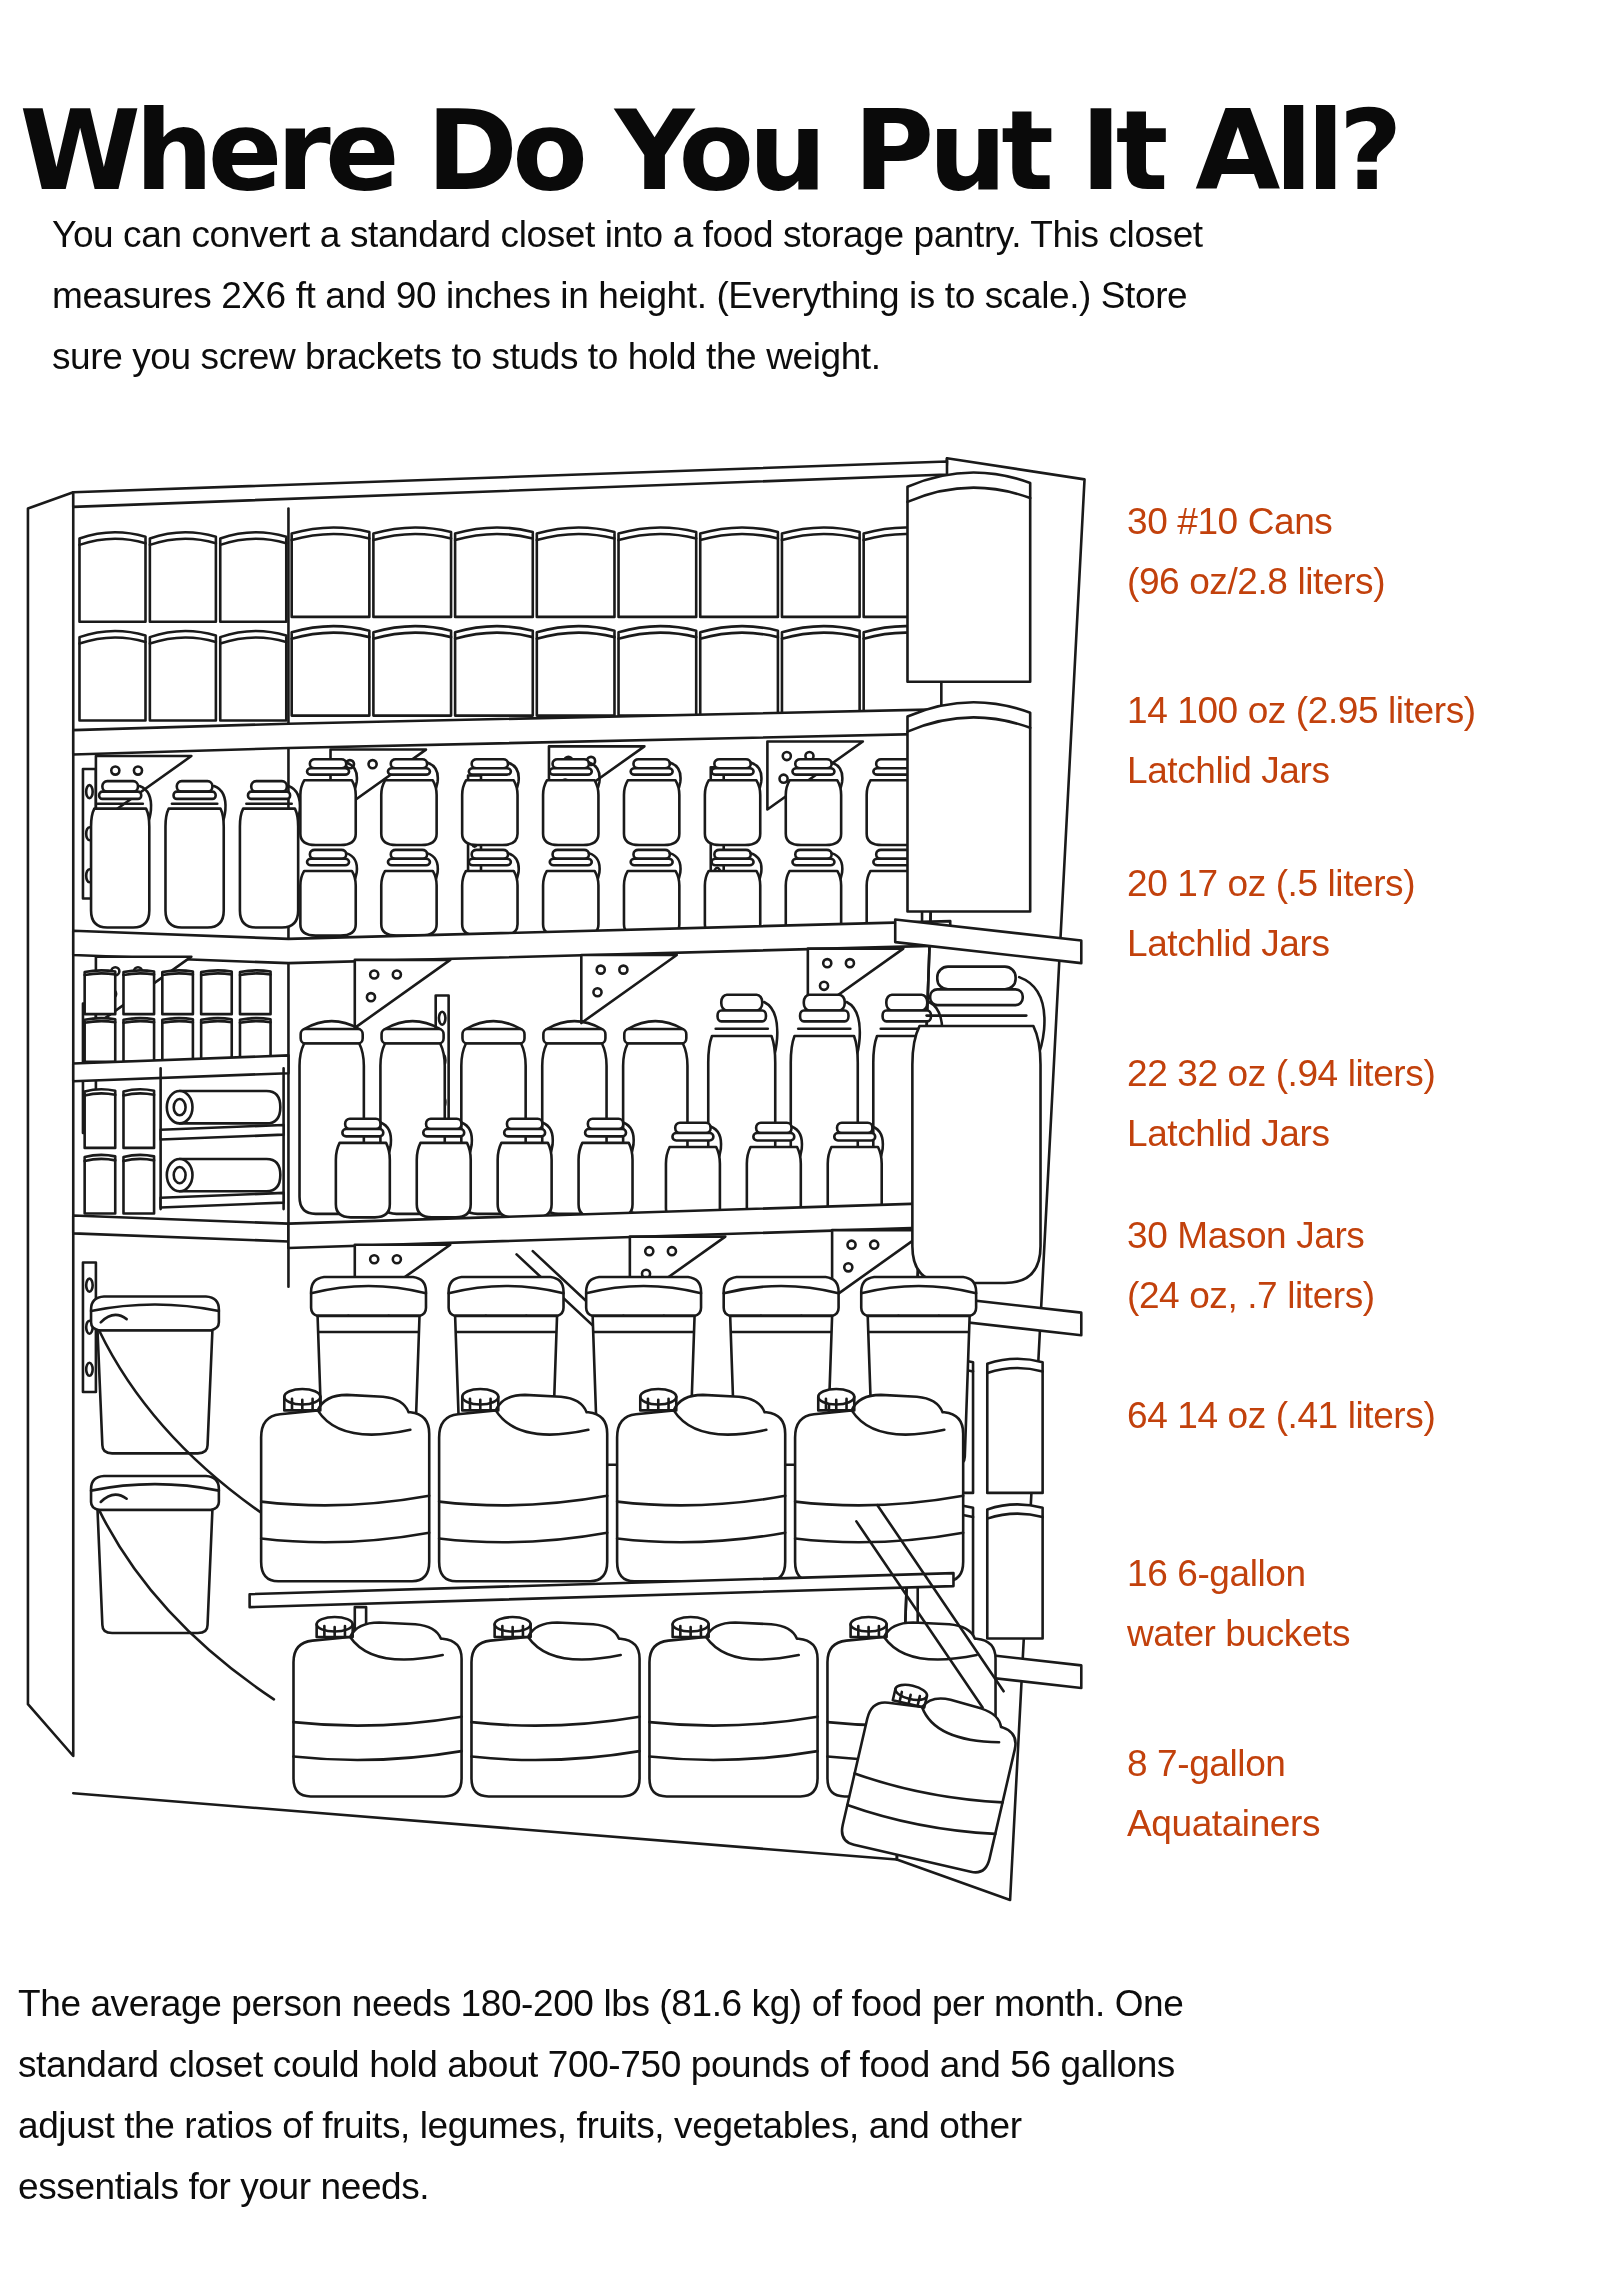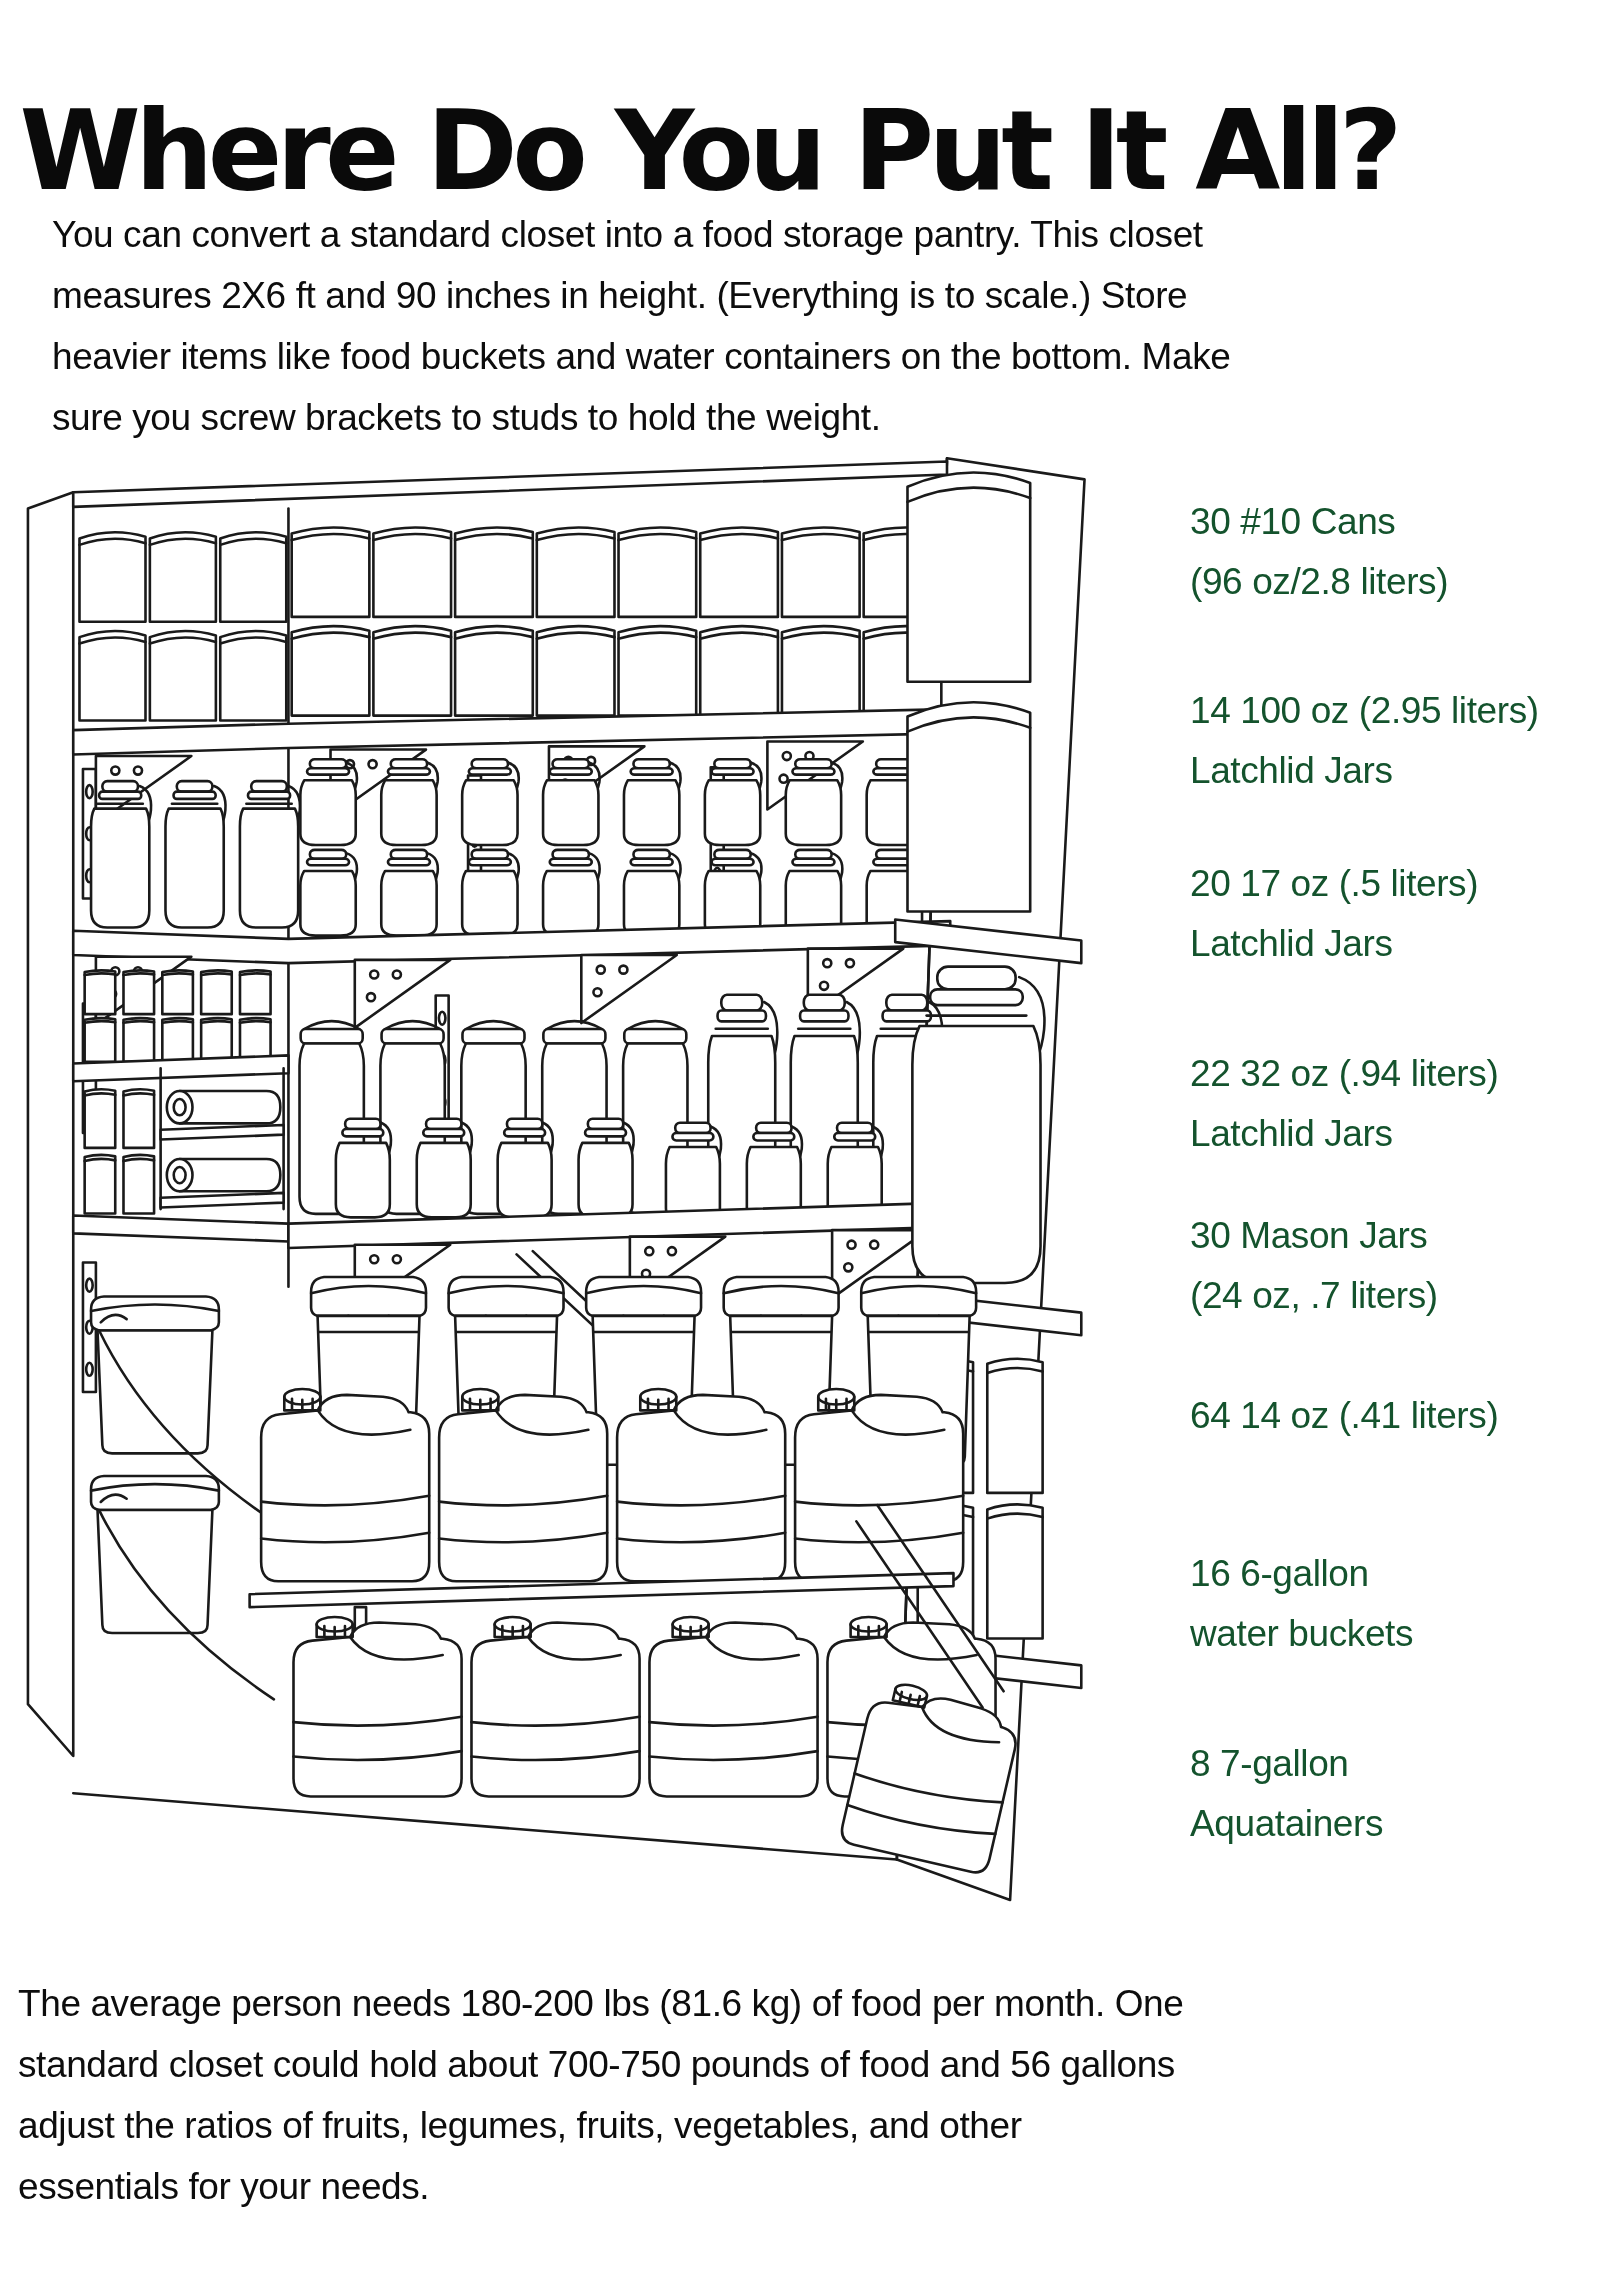--- a/index.html
+++ b/index.html
@@ -29,38 +29,37 @@
     white-space:nowrap;
   }
   #intro{top:204px;margin-left:34px;}
   #outro{top:1973px;}
   .illu{
     position:absolute;left:14.6px;top:445px;width:1076px;height:1457px;
   }
   .illu svg{display:block;width:100%;height:100%;}
   .illu svg *{vector-effect:non-scaling-stroke;}
   .label{
-    position:absolute;left:1190px;
+    position:absolute;left:1127px;
     font-size:37px;line-height:60px;
     letter-spacing:-0.4px;
     white-space:nowrap;
-    color:#14532d;
+    color:#c2410c;
   }
 </style>
 </head>
 <body>
 
 <div id="page">
 
   <h1 class="title">Where Do You Put It All?</h1>
 
   <div class="para" id="intro">
     <div>You can convert a standard closet into a food storage pantry. This closet</div>
     <div>measures 2X6 ft and 90 inches in height. (Everything is to scale.) Store</div>
-    <div>heavier items like food buckets and water containers on the bottom. Make</div>
     <div>sure you screw brackets to studs to hold the weight.</div>
   </div>
 
   <div class="illu">
     <svg viewBox="0 0 1330 1800" xmlns="http://www.w3.org/2000/svg">
       <defs>
         <g id="canBig">
           <path d="M2,15 Q50,1 98,13 L98,118 L2,118 Z"></path>
           <path d="M2,23 Q50,9 98,21" fill="none"></path>
         </g>

